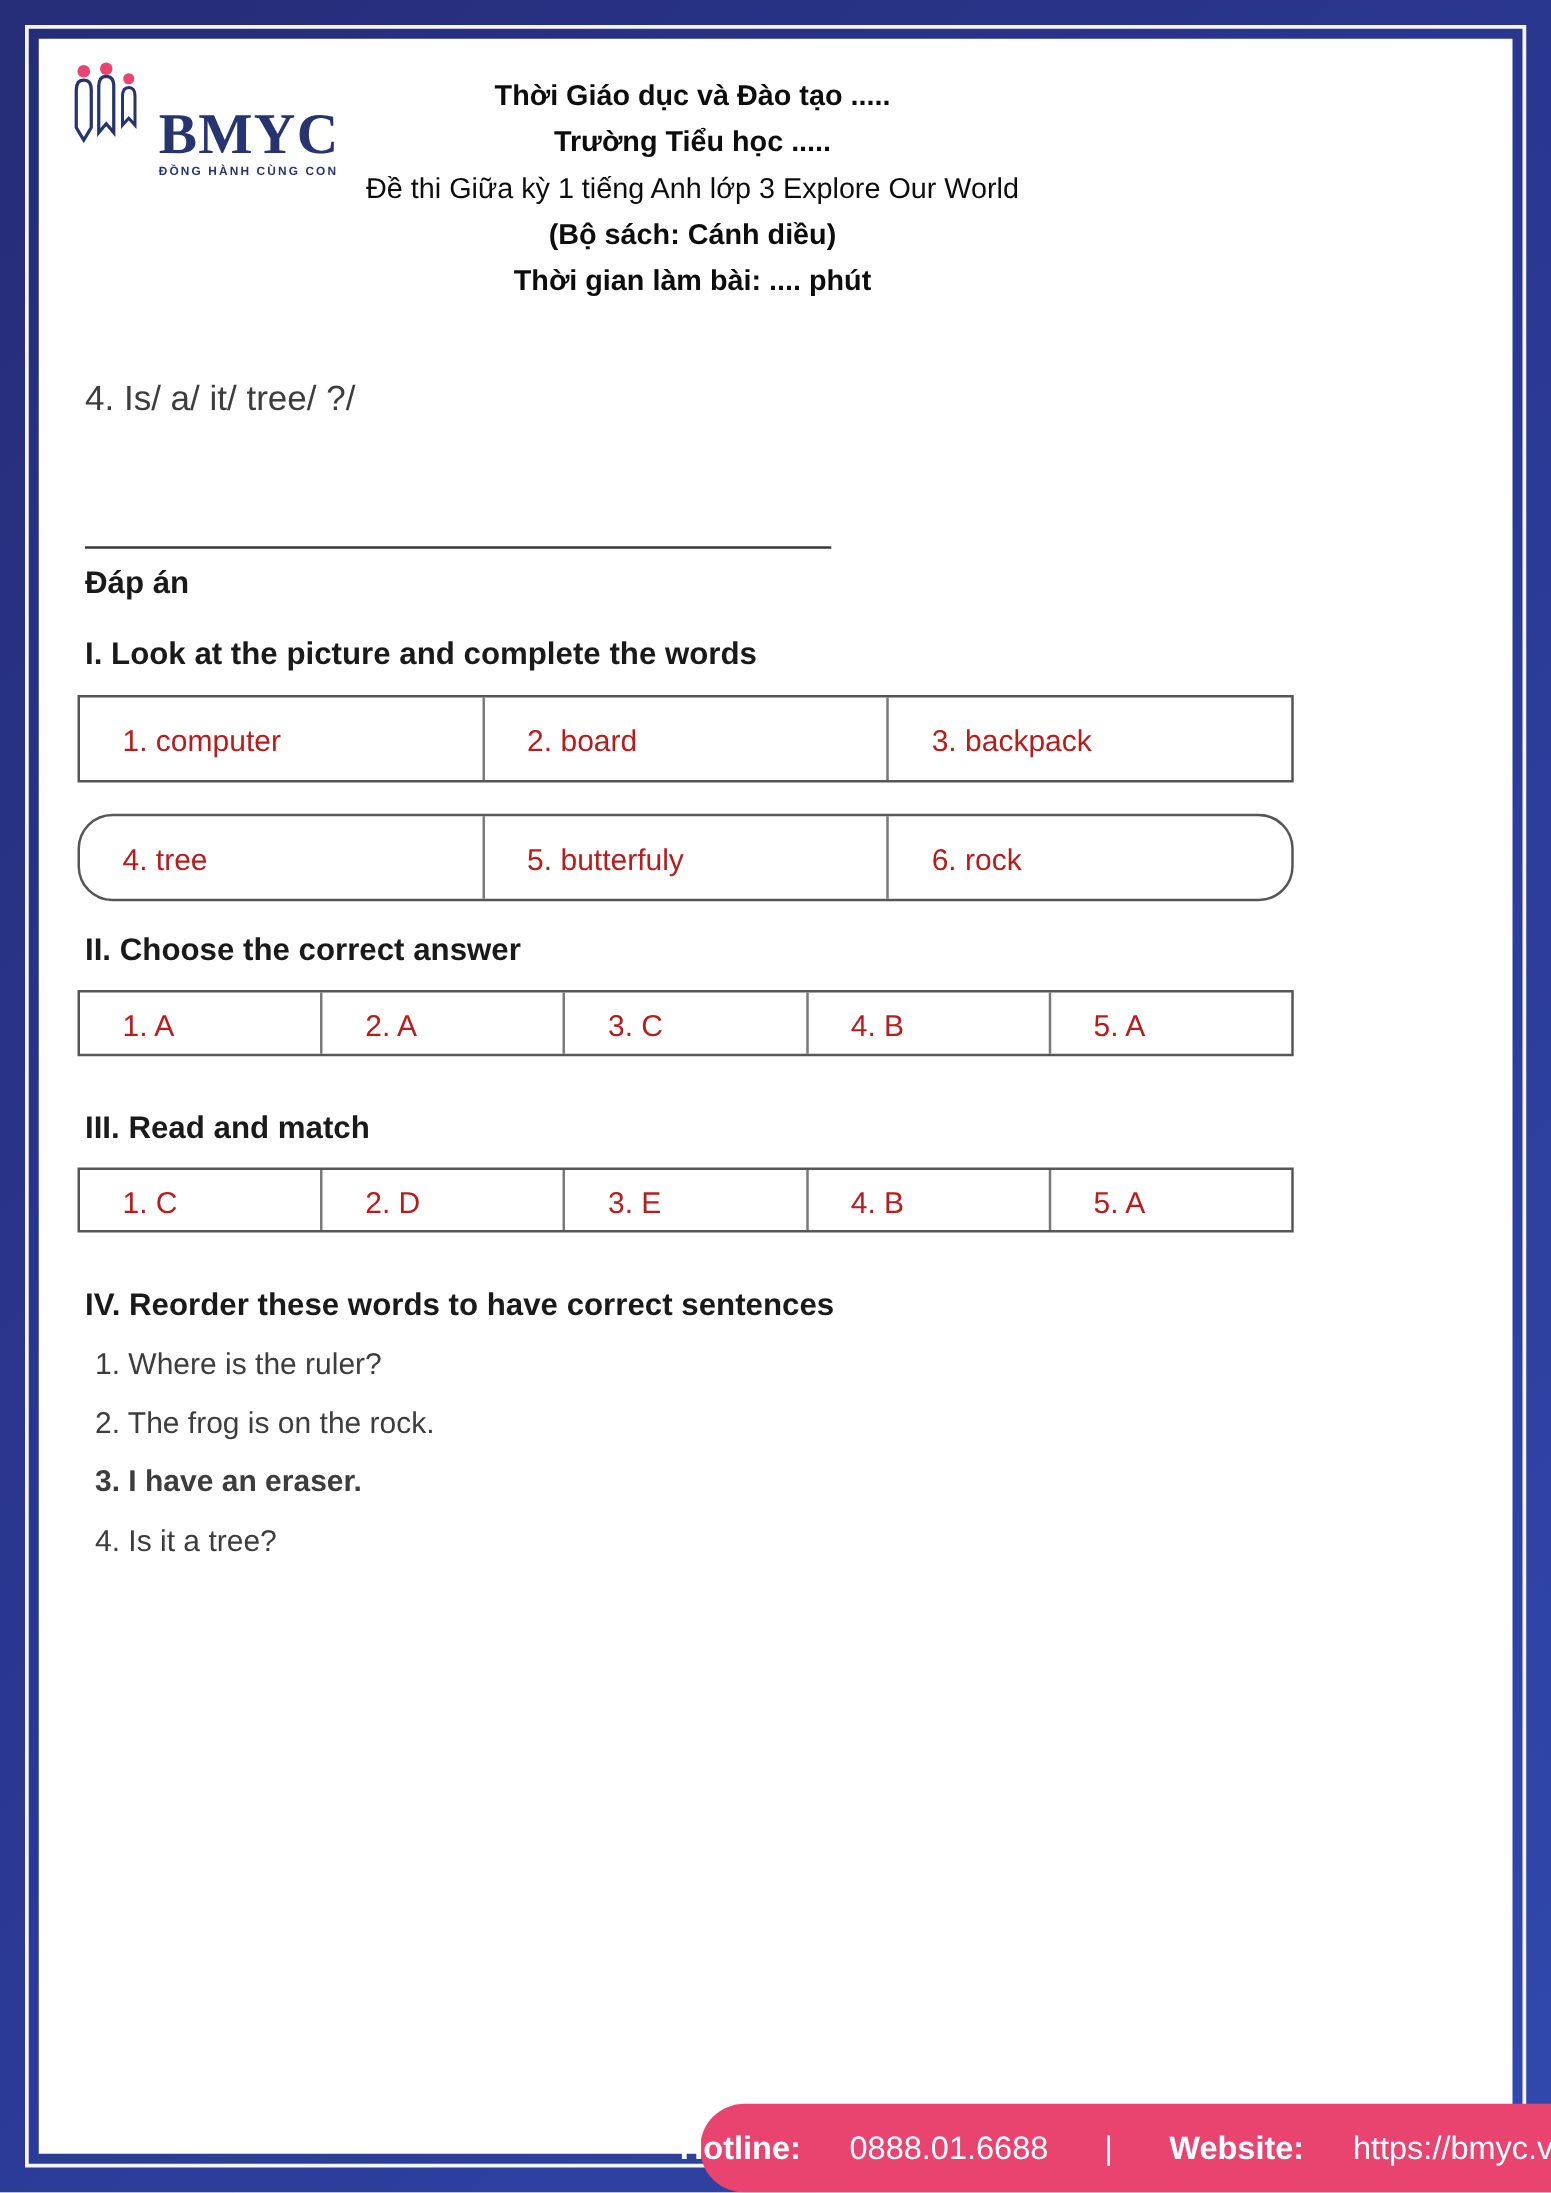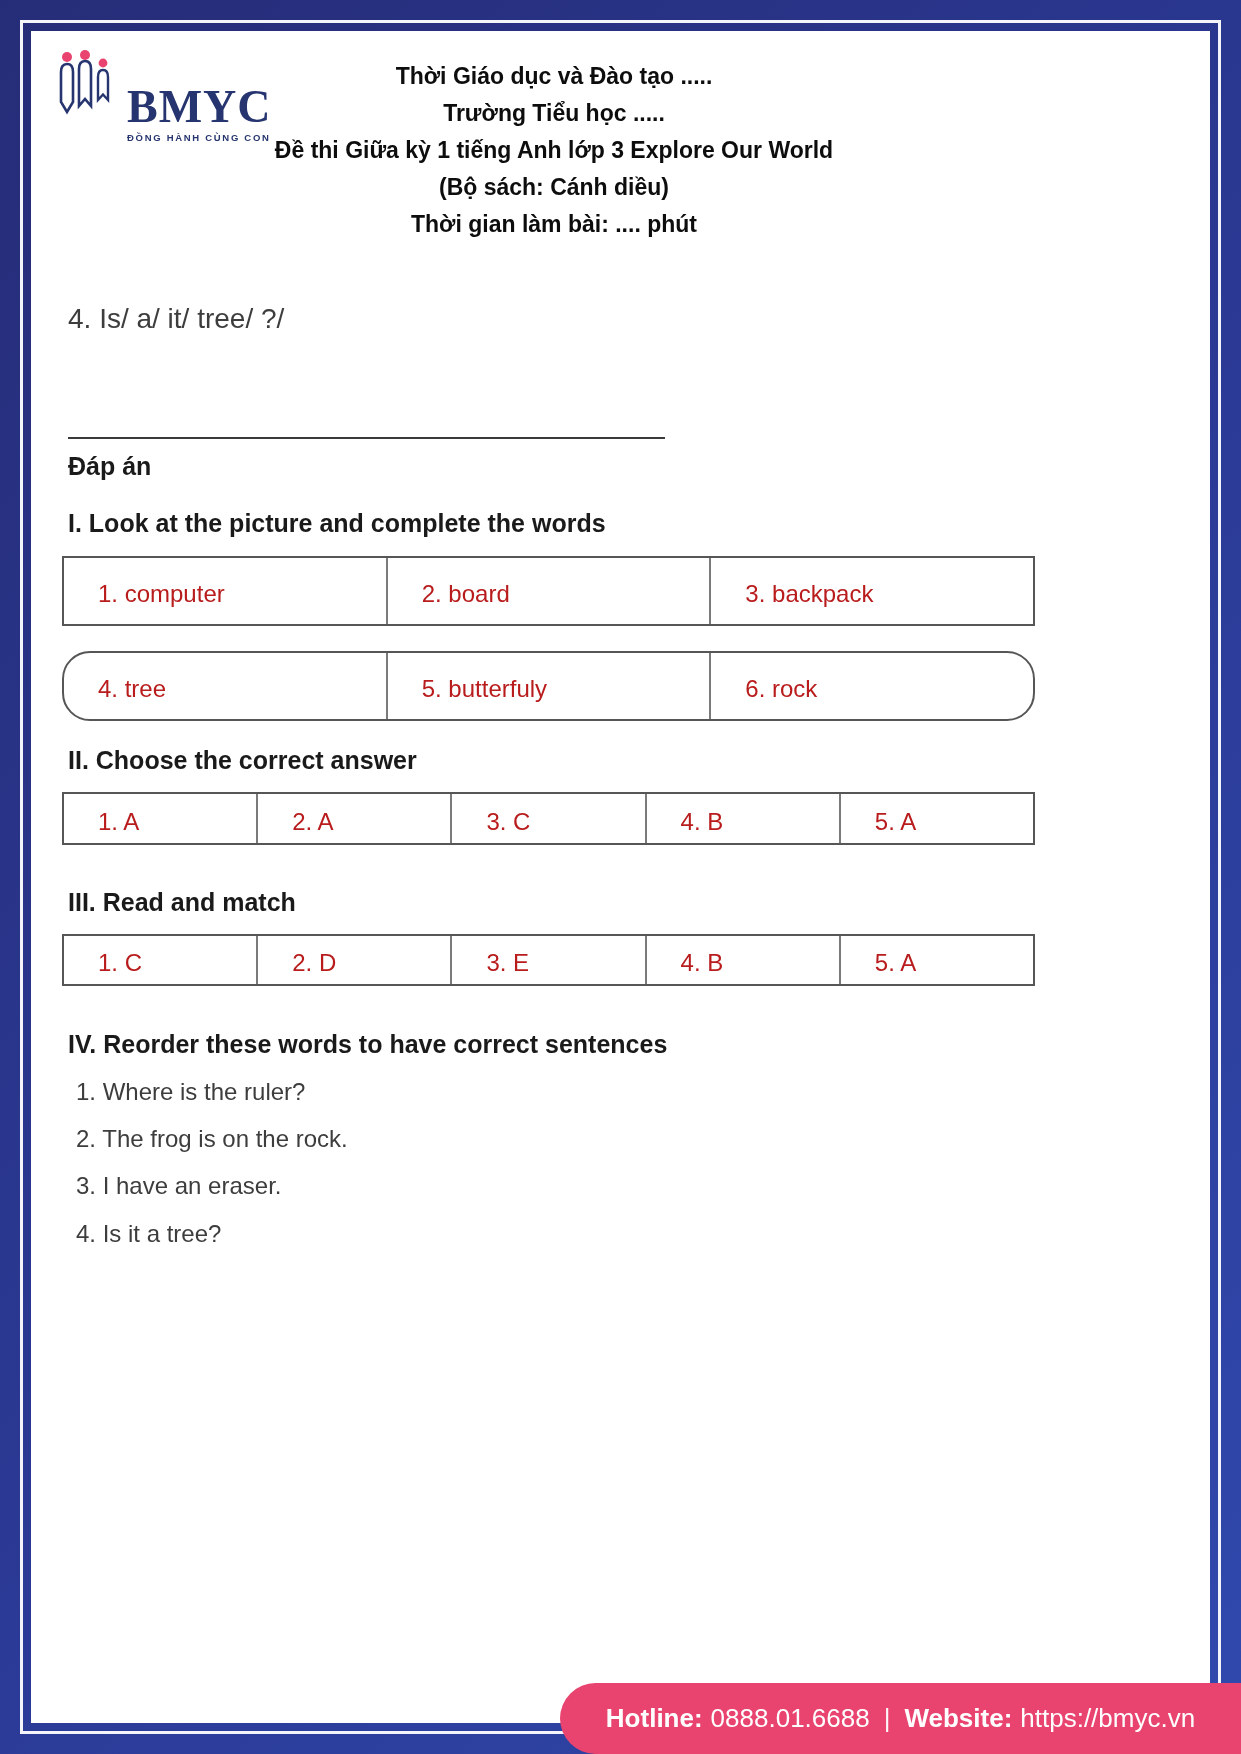--- a/index.html
+++ b/index.html
@@ -24,21 +24,21 @@
     font-family:"Liberation Serif","DejaVu Serif",serif;
     font-size:46px;line-height:46px;font-weight:600;color:#26356f;letter-spacing:1px;margin-top:36px;
   }
   .logo-tagline{font-size:9.5px;font-weight:700;letter-spacing:1.7px;color:#26356f;margin-top:2px;}
 
   
   .header-block{
     position:absolute;left:68px;top:58px;width:972px;text-align:center;
     font-size:23px;line-height:37px;font-weight:600;color:#0d0d0d;
   }
-  .header-title{font-weight:700;text-align:center;}
+  .header-title{font-weight:400;text-align:center;}
 
   
   .question-line{position:absolute;left:68px;top:303px;font-size:28px;color:#3d3d3d;}
   .blank-line{position:absolute;left:68px;top:437px;width:597px;height:0;border-top:2px solid #3a3a3a;}
   .key-title{position:absolute;left:68px;top:452px;font-size:25px;font-weight:700;color:#1a1a1a;}
   .section-heading{position:absolute;left:68px;font-size:25px;font-weight:700;color:#1a1a1a;}
   .sec1{top:509px;} .sec2{top:746px;} .sec3{top:888px;} .sec4{top:1030px;}
 
   
   .answer-table{
@@ -51,28 +51,28 @@
   .tableD{top:934px;height:52px;}
   .answer-cell{
     flex:1;display:flex;align-items:center;
     padding-left:34px;padding-top:6px;box-sizing:border-box;
     font-size:24px;color:#b91c1c;
     border-left:2px solid #7a7a7a;
   }
   .answer-cell:first-child{border-left:none;}
 
   .sentence{position:absolute;left:76px;font-size:24px;color:#3d3d3d;}
-  .st1{top:1078px;} .st2{top:1125px;} .st3{top:1172px;} .st4{top:1220px;}
+  .st1{top:1078px;} .st2{top:1125px;} .st3{top:1172px;font-weight:bold;} .st4{top:1220px;}
 
   
   .footer-bar{
     position:absolute;left:560px;right:0;top:1683px;height:71px;
     background:#e9436f;border-radius:36px 0 0 36px;z-index:6;
     display:flex;align-items:center;justify-content:center;
-    color:#ffffff;font-size:26px;white-space:nowrap;
+    color:#ffffff;font-size:26px;white-space:nowrap;gap:31px;
   }
   .footer-bar .b{font-weight:700;}
   .footer-bar .sep{margin:0 14px;font-weight:400;opacity:.95;}
   .footer-bar .v{margin-left:8px;font-weight:400;}
 </style>
 </head>
 <body>
 
 <div class="canvas">
   <div class="frame-white-line"></div>

